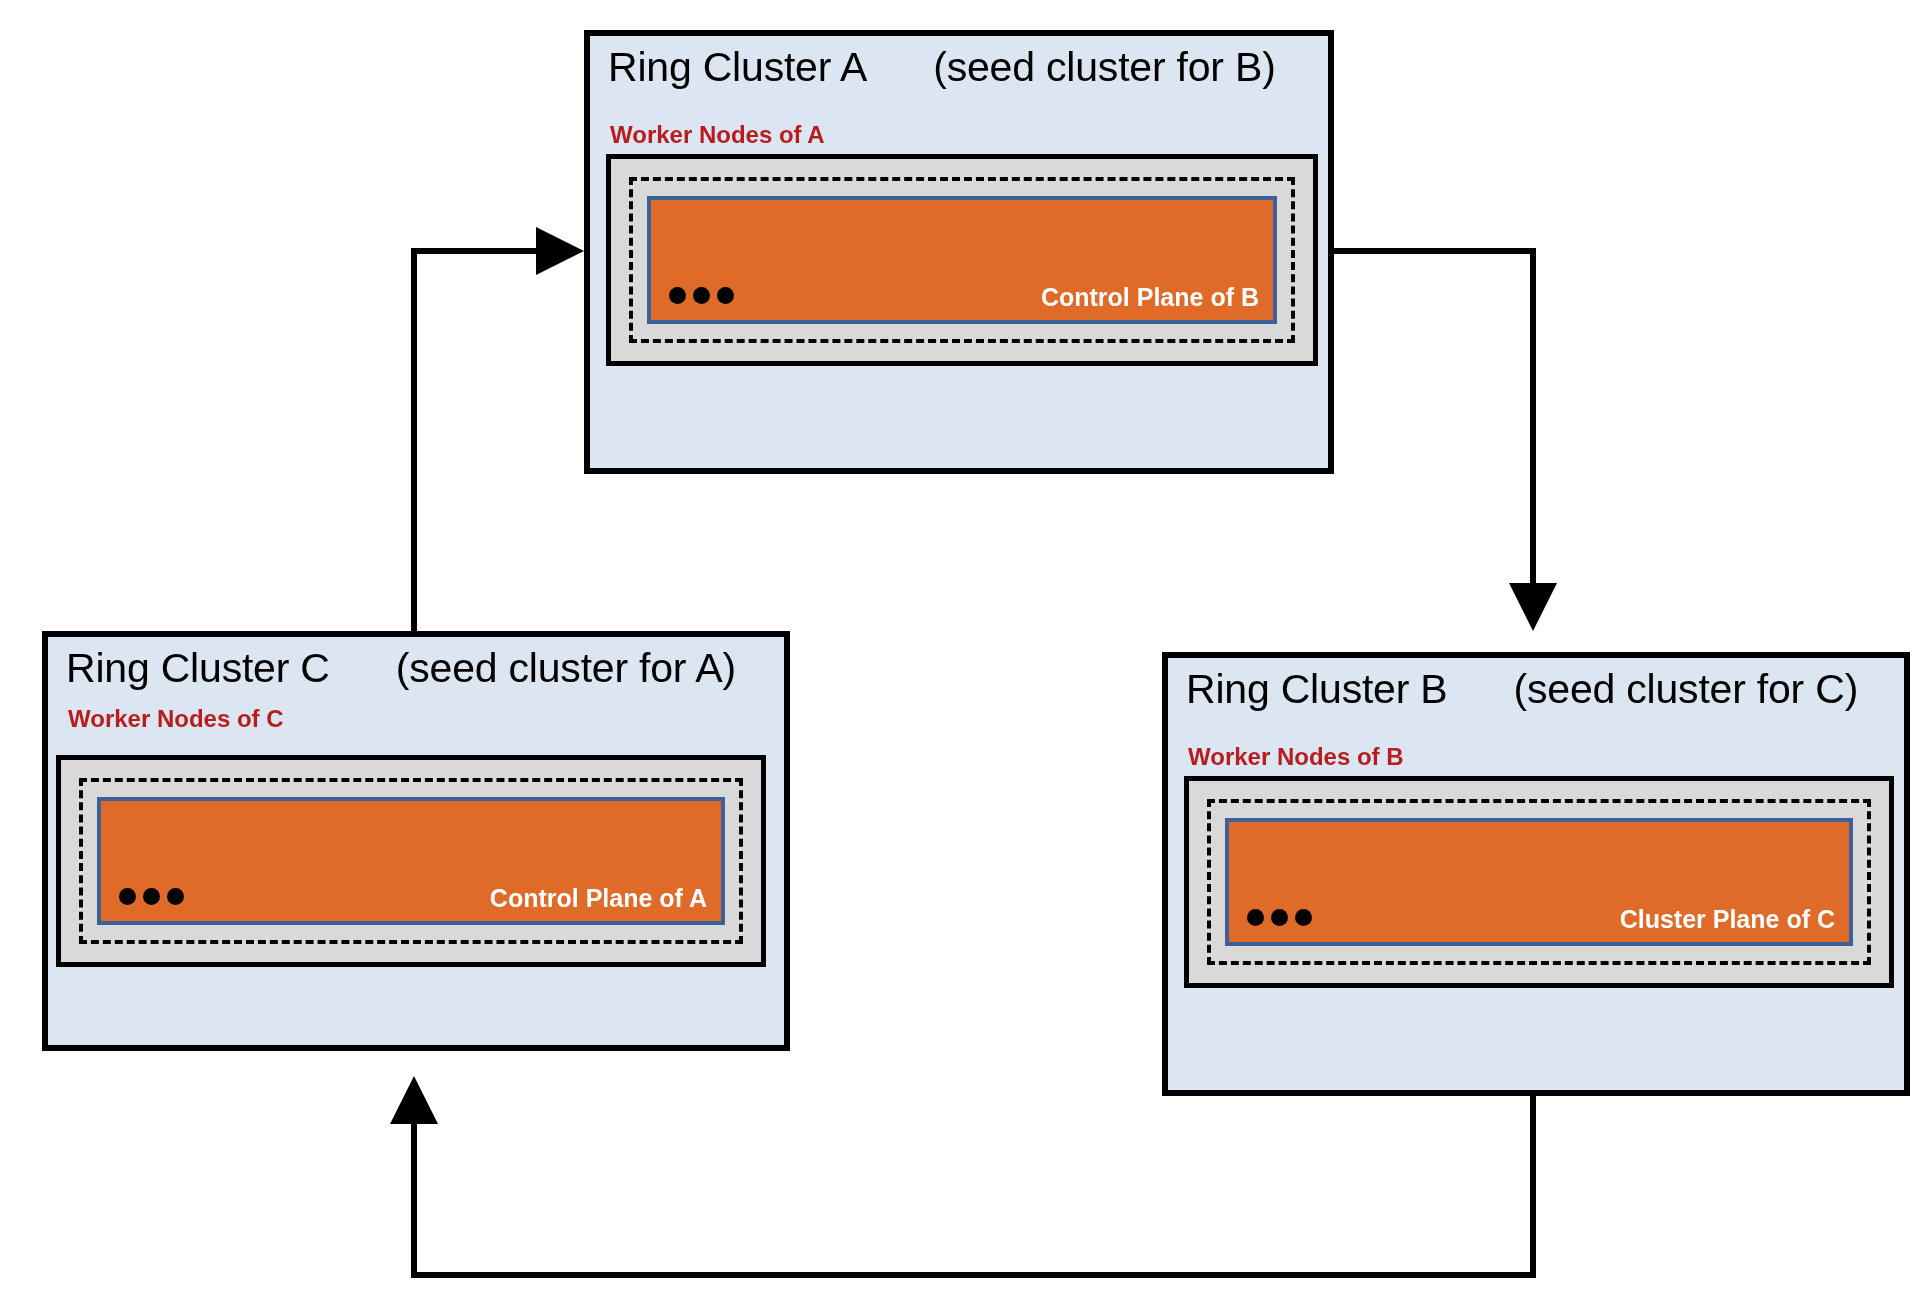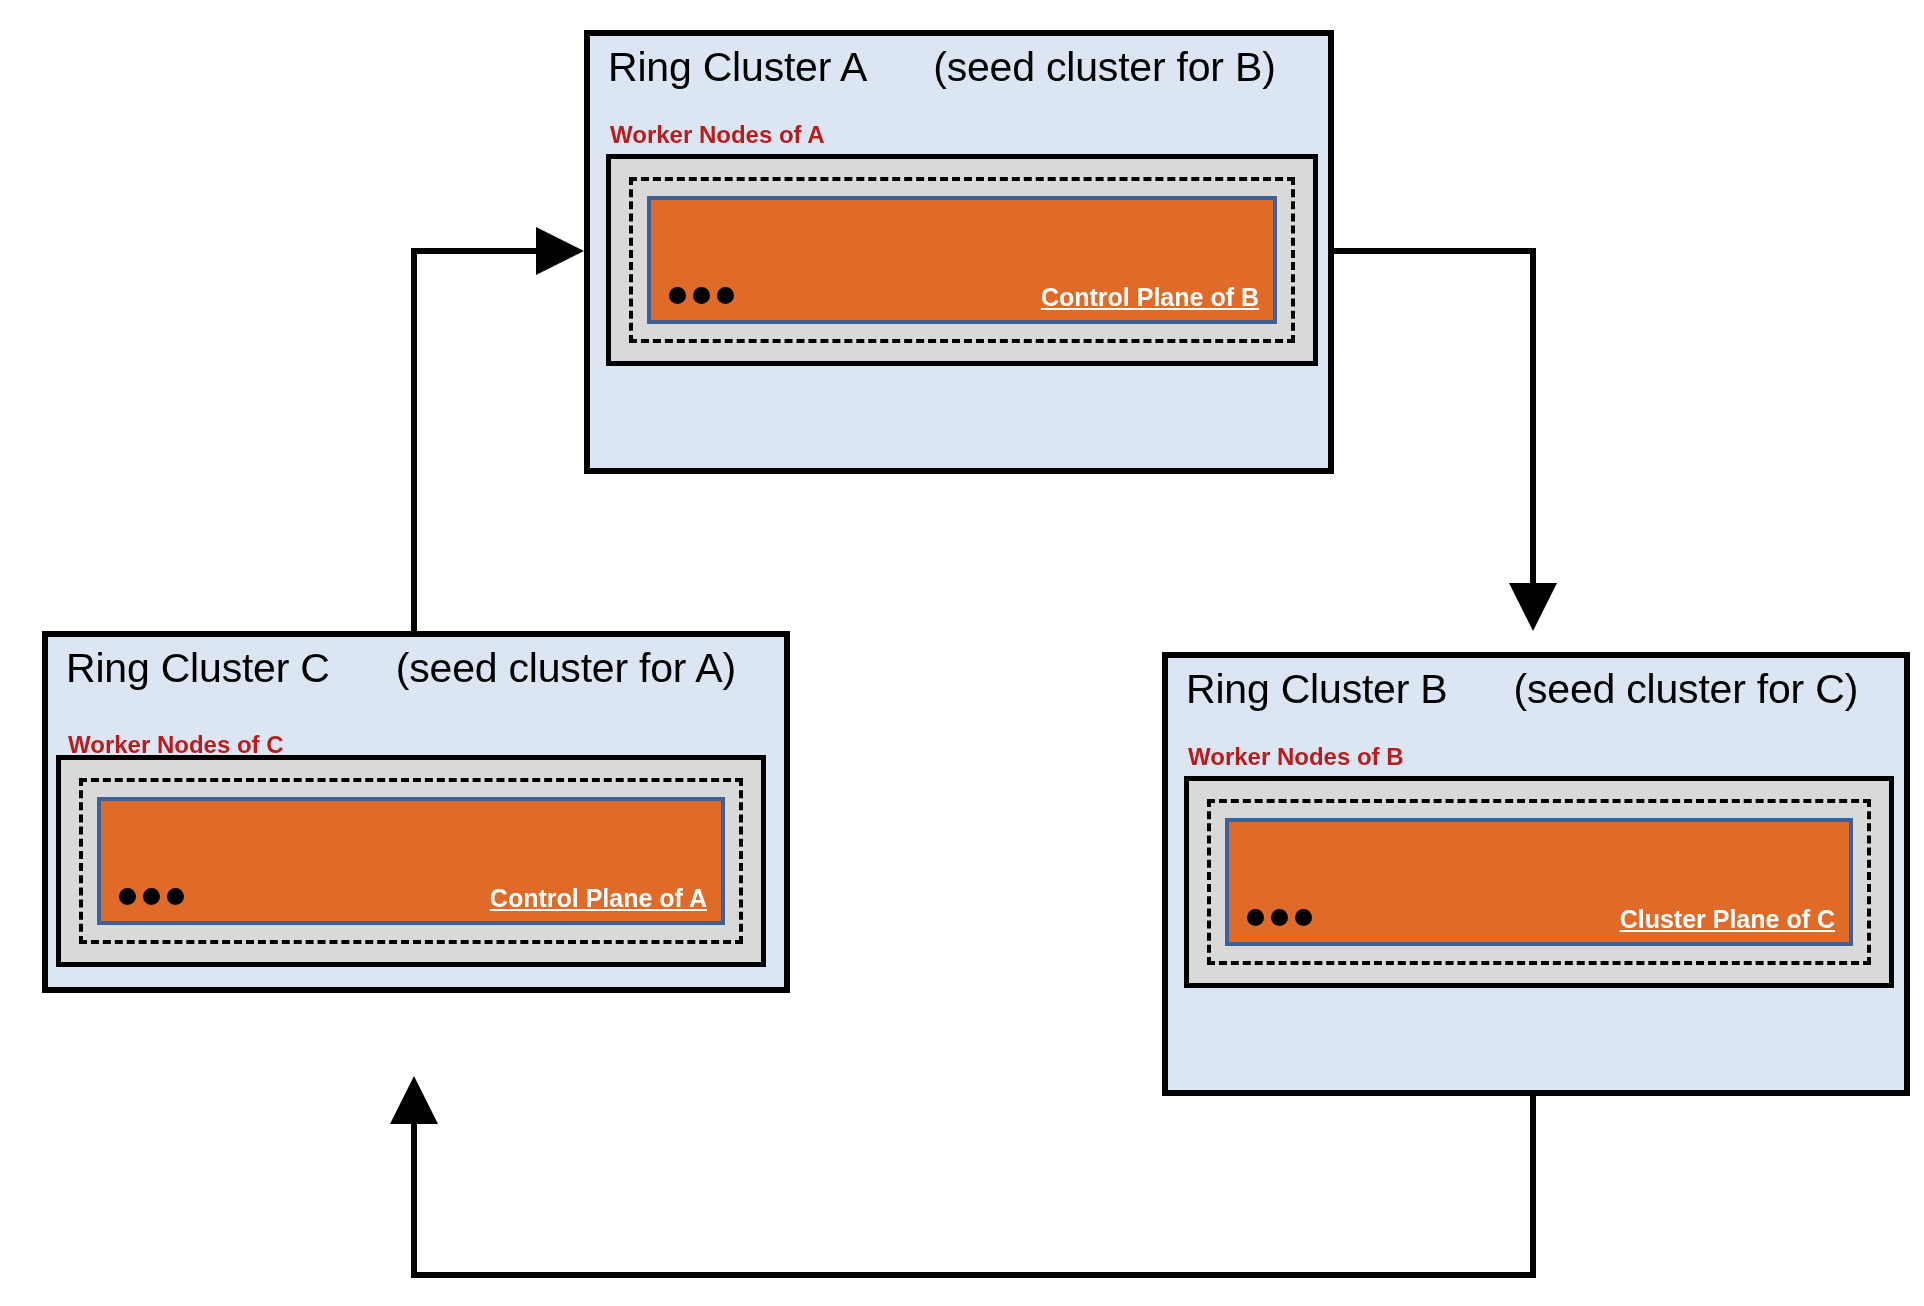--- a/index.html
+++ b/index.html
@@ -67,21 +67,20 @@
     box-sizing: border-box;
   }
   .cp-label {
     position: absolute;
     right: 14px;
     bottom: 8px;
     font-size: 25px;
     font-weight: bold;
     color: #ffffff;
     white-space: nowrap;
-    text-decoration: underline;
   }
   .dots {
     position: absolute;
     left: 18px;
     bottom: 16px;
     display: flex;
     gap: 7px;
   }
   .dots i {
     display: block;
@@ -133,25 +132,25 @@
         <div class="dots">
           <i></i>
             <i></i>
             <i></i>
         </div>
         <div class="cp-label">Control Plane of B</div>
       </div>
     </div>
   </div>
 
-  <div class="cluster" style="left:42px; top:631px; width:748px; height:362px;padding-left:12px;">
+  <div class="cluster" style="left:42px; top:631px; width:748px; height:420px;padding-left:12px;">
     <div class="cluster-title">
       <span>Ring Cluster C</span><span class="seed">(seed cluster for A)</span>
     </div>
-    <div class="worker-label" style="top:94px;">Worker Nodes of C</div>
+    <div class="worker-label" style="top:68px;">Worker Nodes of C</div>
 
     <div class="worker-box" style="left:8px; top:118px; width:710px; height:212px;">
       <div class="dashed-box" style="left:18px; top:18px; right:18px; bottom:18px;"></div>
       <div class="control-plane" style="left:36px; top:37px; right:36px; bottom:37px;">
         <div class="dots">
           <i></i>
             <i></i>
             <i></i>
         </div>
         <div class="cp-label">Control Plane of A</div>

